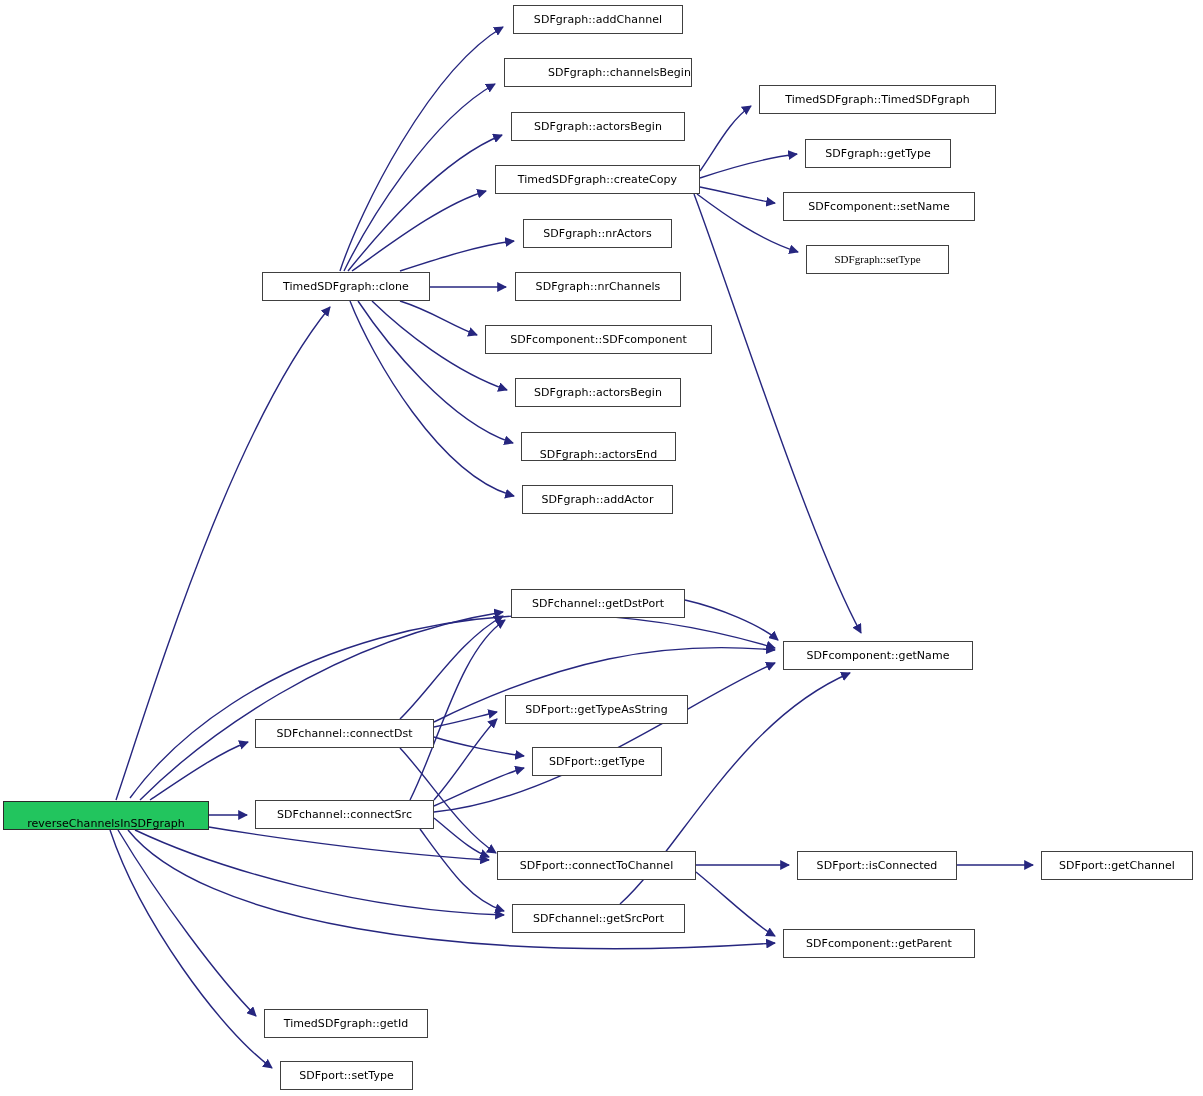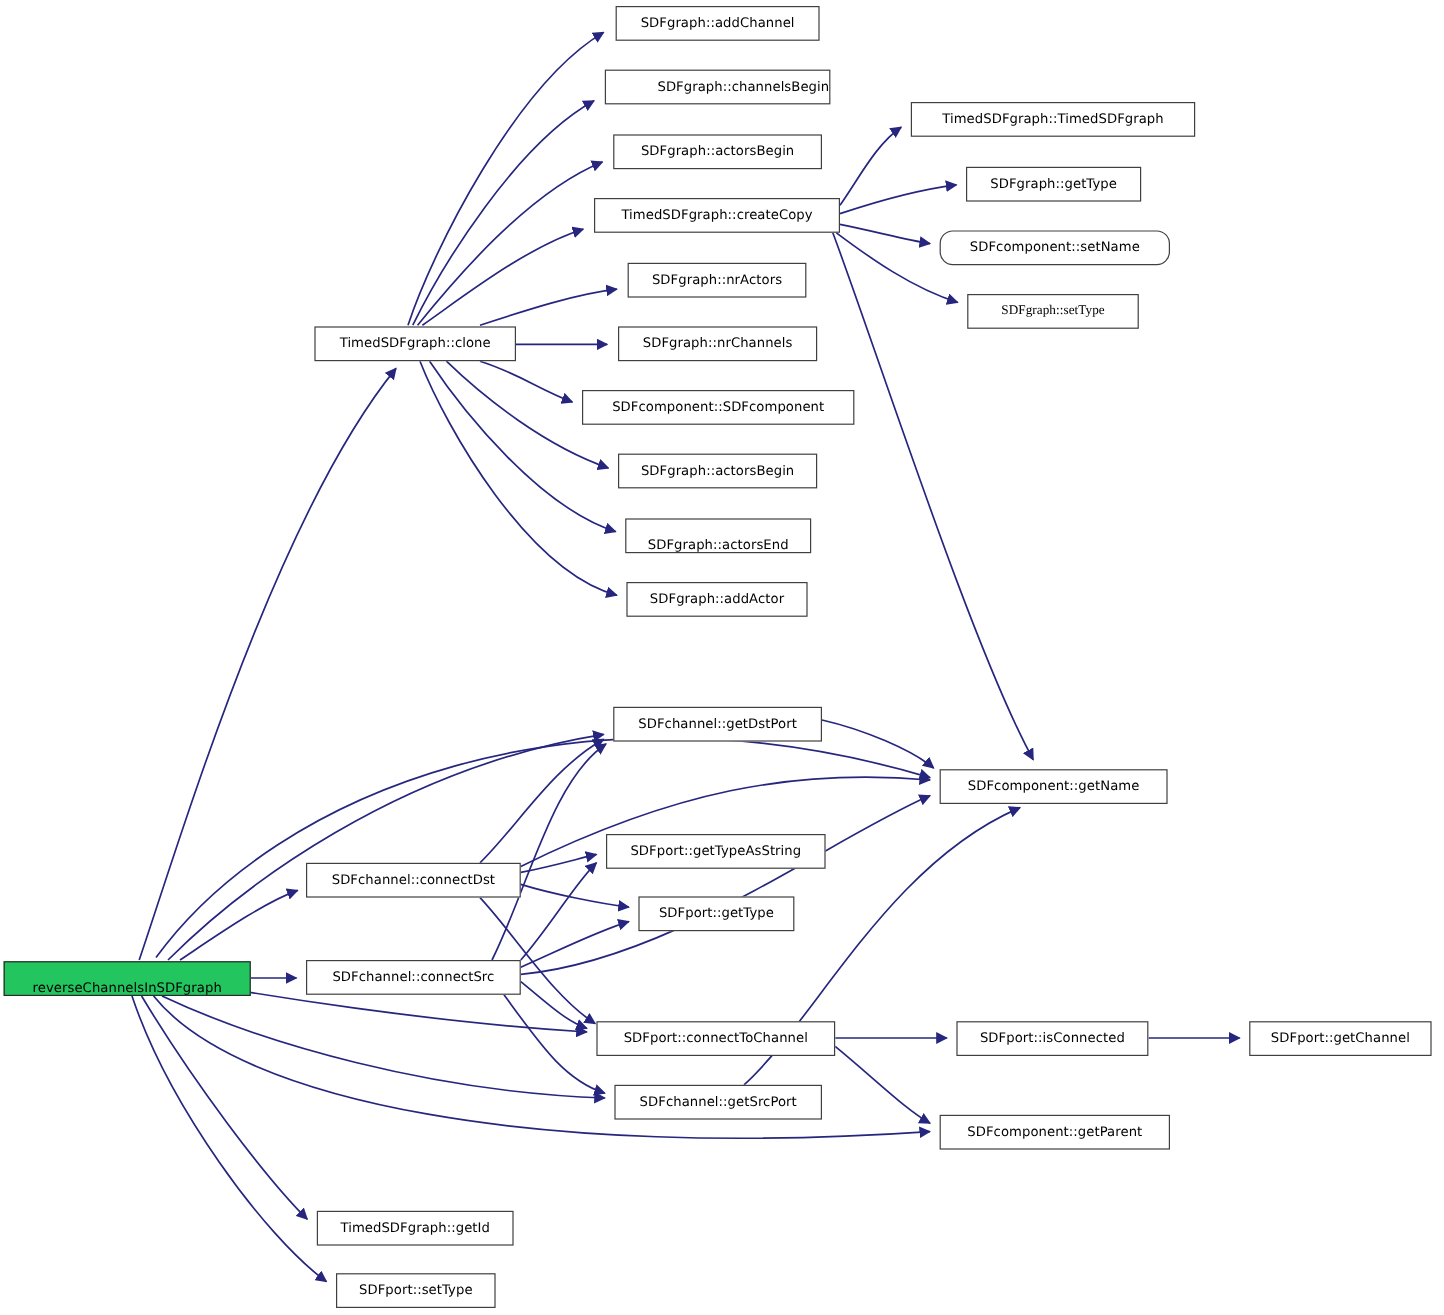--- a/index.html
+++ b/index.html
@@ -113,21 +113,21 @@
       </div>
       <div class="node" style="left: 522px; top: 485px; width: 151px; height: 29px;">
         <span class="lbl">SDFgraph::addActor</span>
       </div>
       <div class="node" style="left: 759px; top: 85px; width: 237px; height: 29px;">
         <span class="lbl">TimedSDFgraph::TimedSDFgraph</span>
       </div>
       <div class="node" style="left: 805px; top: 139px; width: 146px; height: 29px;">
         <span class="lbl">SDFgraph::getType</span>
       </div>
-      <div class="node" style="left: 783px; top: 192px; width: 192px; height: 29px; border-radius: 11px;">
+      <div class="node" style="left: 783px; top: 192px; width: 192px; height: 29px;">
         <span class="lbl">SDFcomponent::setName</span>
       </div>
       <div class="node" style="left: 806px; top: 245px; width: 143px; height: 29px; font-family: Liberation Serif, serif;">
         <span class="lbl">SDFgraph::setType</span>
       </div>
       <div class="node" style="left: 511px; top: 589px; width: 174px; height: 29px;">
         <span class="lbl">SDFchannel::getDstPort</span>
       </div>
       <div class="node" style="left: 783px; top: 641px; width: 190px; height: 29px;">
         <span class="lbl">SDFcomponent::getName</span>

